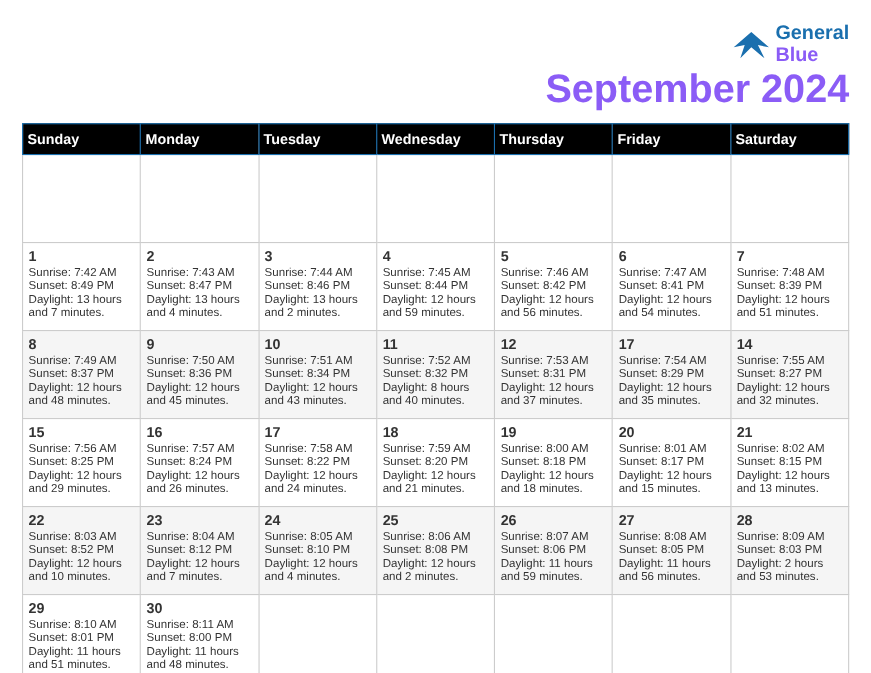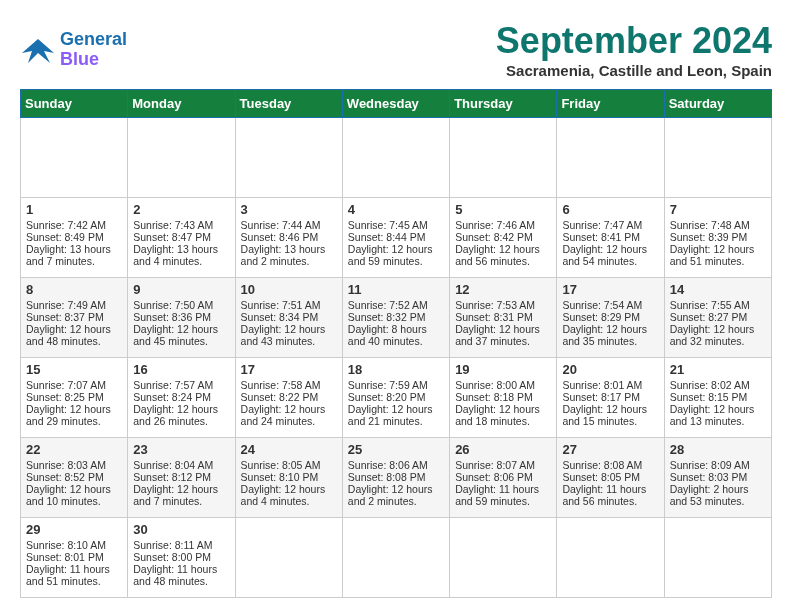--- a/index.html
+++ b/index.html
@@ -6,22 +6,23 @@
     body {
       font-family: Arial, sans-serif;
       background: #fff;
       width: 792px;
       min-height: 612px;
       padding: 20px;
     }
     .header {
       display: flex;
       justify-content: space-between;
-      align-items: center;
+      align-items: flex-end;
       margin-bottom: 10px;
+      flex-direction: column;
     }
     .logo {
       display: flex;
       align-items: center;
       gap: 4px;
     }
     .logo-text {
       font-size: 18px;
       font-weight: bold;
       color: #333;
@@ -33,33 +34,33 @@
     .logo-bird {
       width: 36px;
       height: 30px;
     }
     .title-block {
       text-align: right;
     }
     .month-title {
       font-size: 36px;
       font-weight: bold;
-      color: #0f766e;
+      color: #8b5cf6;
     }
     .subtitle {
       font-size: 15px;
       color: #333;
       font-weight: bold;
     }
     table {
       width: 100%;
       border-collapse: collapse;
     }
     thead tr th {
-      background-color: #15803d;
+      background-color: #000000;
       color: #fff;
       font-size: 13px;
       font-weight: bold;
       padding: 6px 4px;
       text-align: left;
       border: 1px solid #1a6fae;
     }
     tbody tr td {
       vertical-align: top;
       border: 1px solid #ccc;
@@ -95,21 +96,20 @@
     <svg class="logo-bird" viewBox="0 0 36 30">
       <polygon points="18,4 34,18 24,16 30,28 18,18 8,28 12,16 2,18" fill="#1a6fae"></polygon>
     </svg>
     <div class="logo-text">
       <div><span>General</span></div>
       <div><span style="color:#8b5cf6">Blue</span></div>
     </div>
   </div>
   <div class="title-block">
     <div class="month-title">September 2024</div>
-    <div class="subtitle">Sacramenia, Castille and Leon, Spain</div>
   </div>
 </div>
 
 <table>
   <thead>
     <tr>
     <th>Sunday</th>
         <th>Monday</th>
         <th>Tuesday</th>
         <th>Wednesday</th>
@@ -140,21 +140,21 @@
       <tr>
         <td><span class="day-num">8</span><span>Sunrise: 7:49 AM</span><br><span>Sunset: 8:37 PM</span><br><span>Daylight: 12 hours and 48 minutes.</span></td>
         <td><span class="day-num">9</span><span>Sunrise: 7:50 AM</span><br><span>Sunset: 8:36 PM</span><br><span>Daylight: 12 hours and 45 minutes.</span></td>
         <td><span class="day-num">10</span><span>Sunrise: 7:51 AM</span><br><span>Sunset: 8:34 PM</span><br><span>Daylight: 12 hours and 43 minutes.</span></td>
         <td><span class="day-num">11</span><span>Sunrise: 7:52 AM</span><br><span>Sunset: 8:32 PM</span><br><span>Daylight: 8 hours and 40 minutes.</span></td>
         <td><span class="day-num">12</span><span>Sunrise: 7:53 AM</span><br><span>Sunset: 8:31 PM</span><br><span>Daylight: 12 hours and 37 minutes.</span></td>
         <td><span class="day-num">17</span><span>Sunrise: 7:54 AM</span><br><span>Sunset: 8:29 PM</span><br><span>Daylight: 12 hours and 35 minutes.</span></td>
         <td><span class="day-num">14</span><span>Sunrise: 7:55 AM</span><br><span>Sunset: 8:27 PM</span><br><span>Daylight: 12 hours and 32 minutes.</span></td>
       </tr>
       <tr>
-        <td><span class="day-num">15</span><span>Sunrise: 7:07 AM</span><br><span>Sunset: 8:25 PM</span><br><span>Daylight: 12 hours and 29 minutes.</span></td>
+        <td><span class="day-num">15</span><span>Sunrise: 7:56 AM</span><br><span>Sunset: 8:25 PM</span><br><span>Daylight: 12 hours and 29 minutes.</span></td>
         <td><span class="day-num">16</span><span>Sunrise: 7:57 AM</span><br><span>Sunset: 8:24 PM</span><br><span>Daylight: 12 hours and 26 minutes.</span></td>
         <td><span class="day-num">17</span><span>Sunrise: 7:58 AM</span><br><span>Sunset: 8:22 PM</span><br><span>Daylight: 12 hours and 24 minutes.</span></td>
         <td><span class="day-num">18</span><span>Sunrise: 7:59 AM</span><br><span>Sunset: 8:20 PM</span><br><span>Daylight: 12 hours and 21 minutes.</span></td>
         <td><span class="day-num">19</span><span>Sunrise: 8:00 AM</span><br><span>Sunset: 8:18 PM</span><br><span>Daylight: 12 hours and 18 minutes.</span></td>
         <td><span class="day-num">20</span><span>Sunrise: 8:01 AM</span><br><span>Sunset: 8:17 PM</span><br><span>Daylight: 12 hours and 15 minutes.</span></td>
         <td><span class="day-num">21</span><span>Sunrise: 8:02 AM</span><br><span>Sunset: 8:15 PM</span><br><span>Daylight: 12 hours and 13 minutes.</span></td>
       </tr>
       <tr>
         <td><span class="day-num">22</span><span>Sunrise: 8:03 AM</span><br><span>Sunset: 8:52 PM</span><br><span>Daylight: 12 hours and 10 minutes.</span></td>
         <td><span class="day-num">23</span><span>Sunrise: 8:04 AM</span><br><span>Sunset: 8:12 PM</span><br><span>Daylight: 12 hours and 7 minutes.</span></td>

